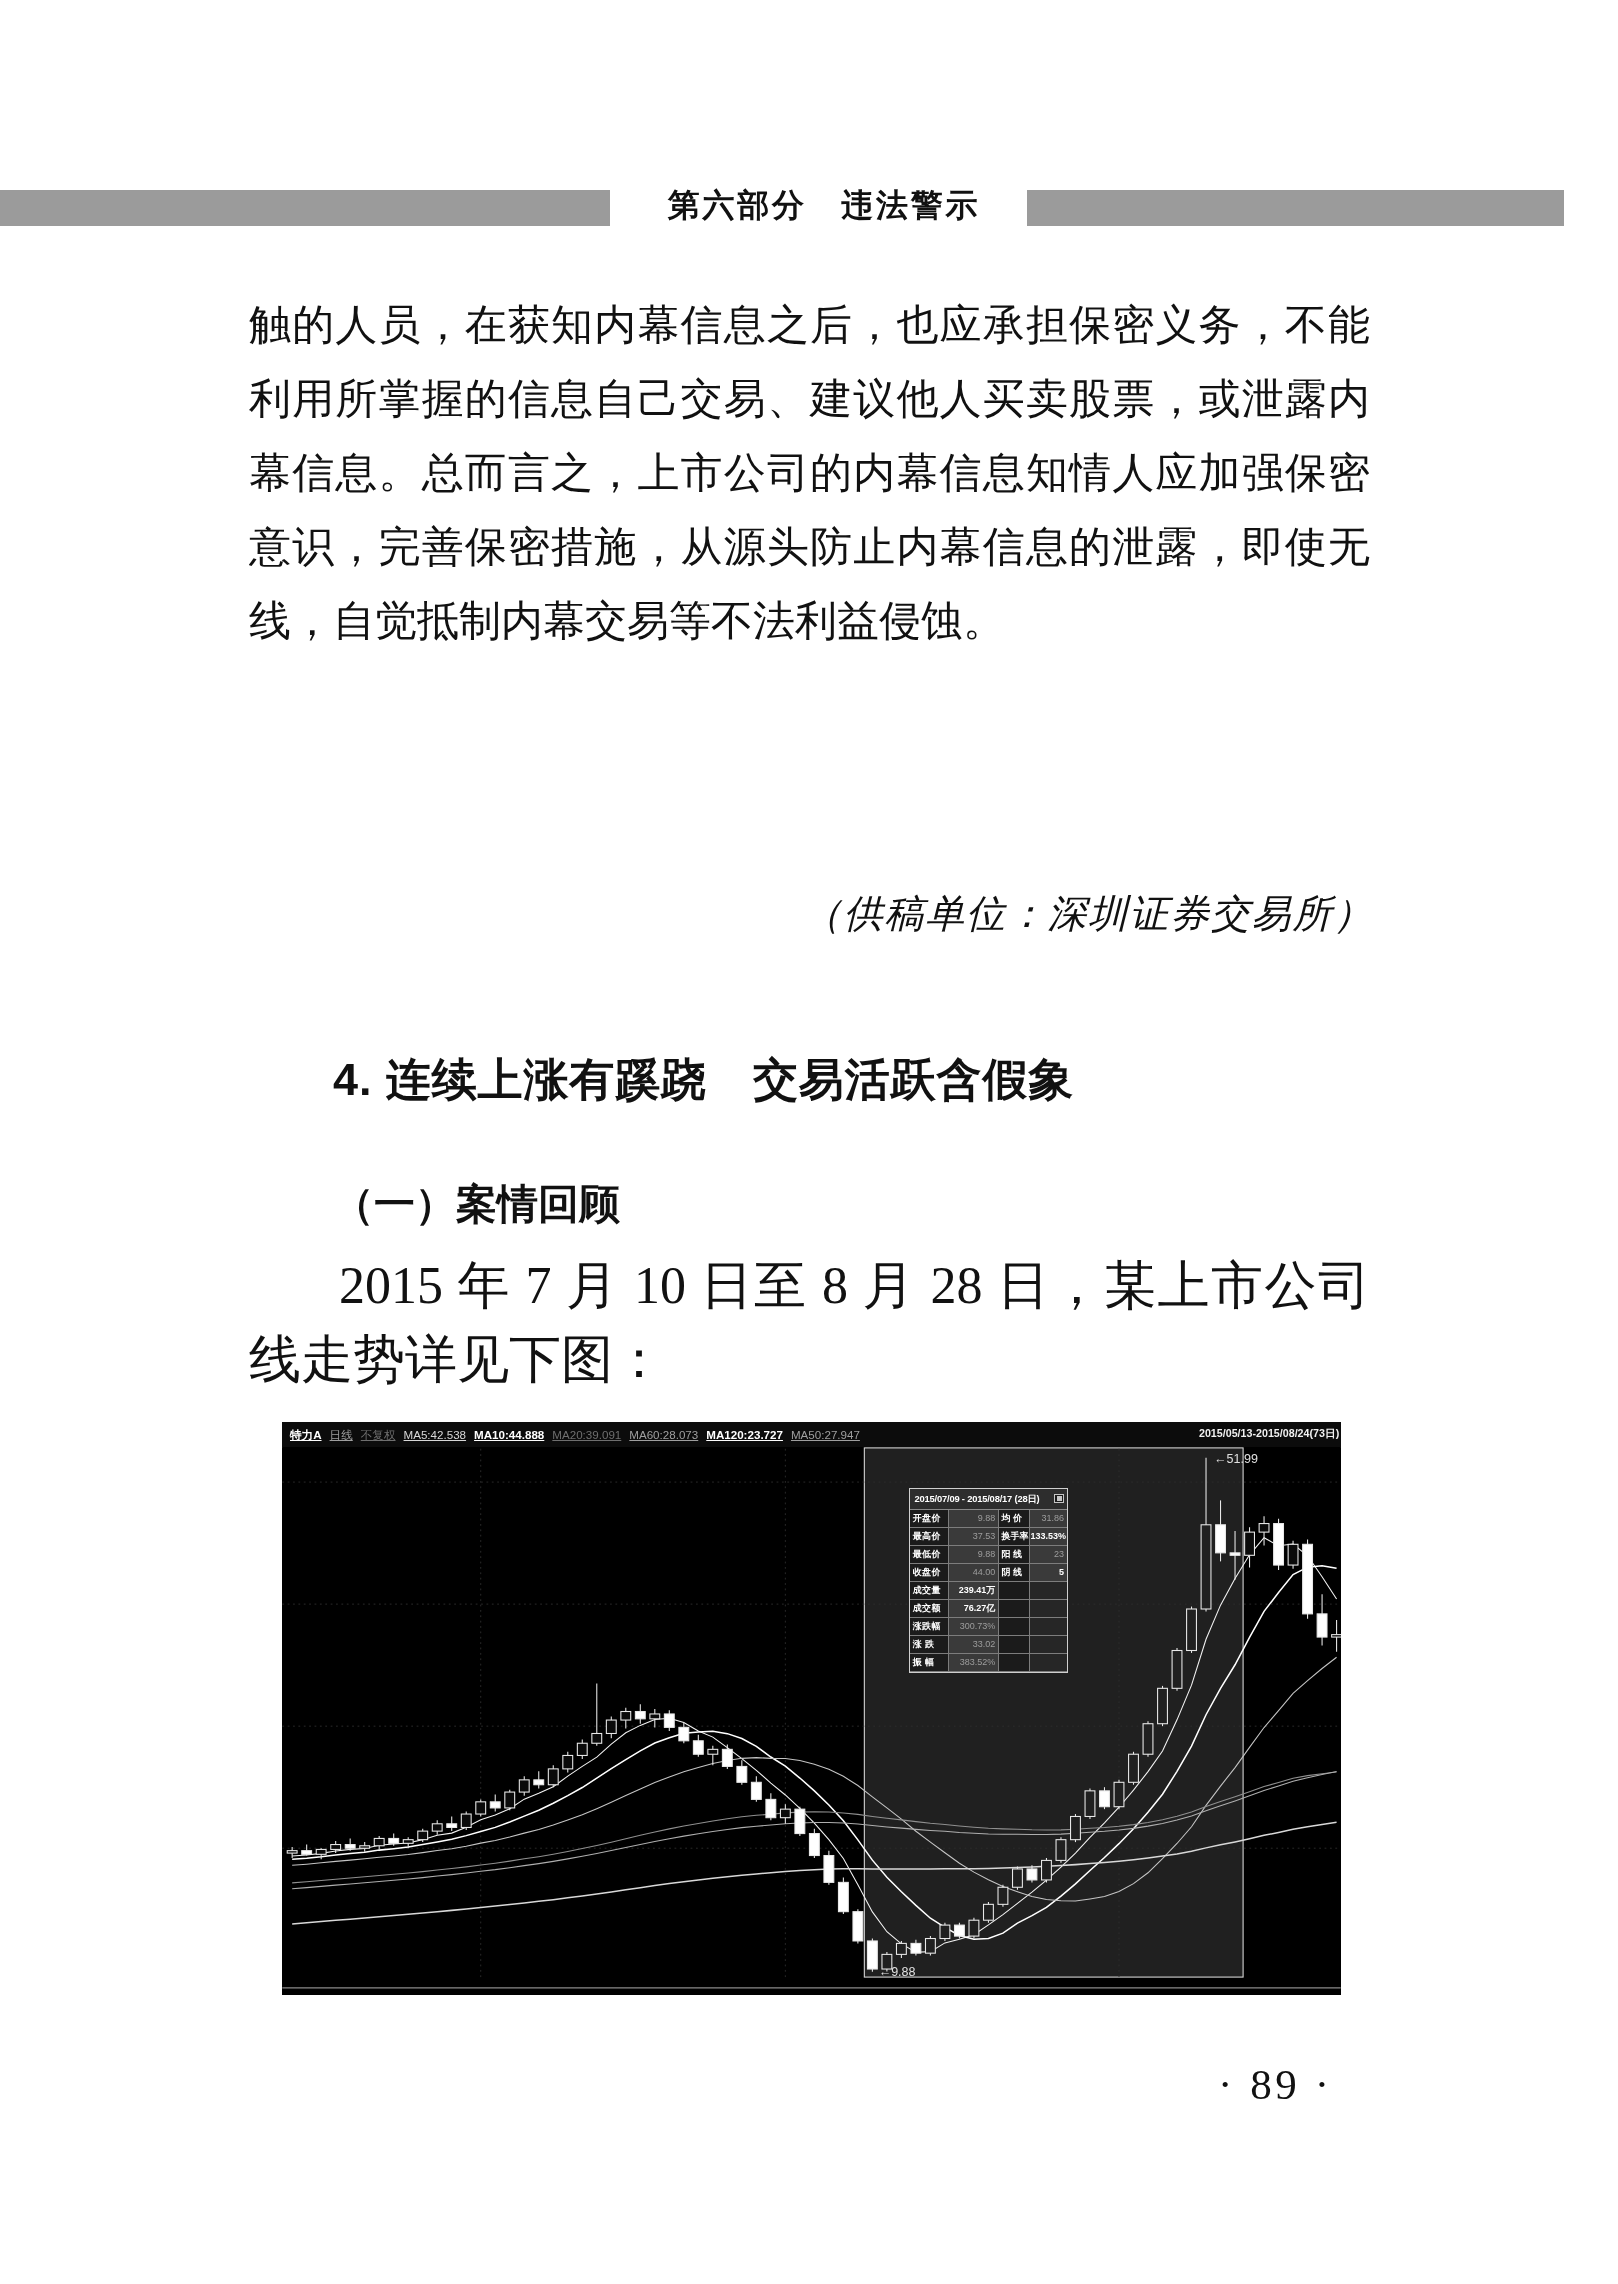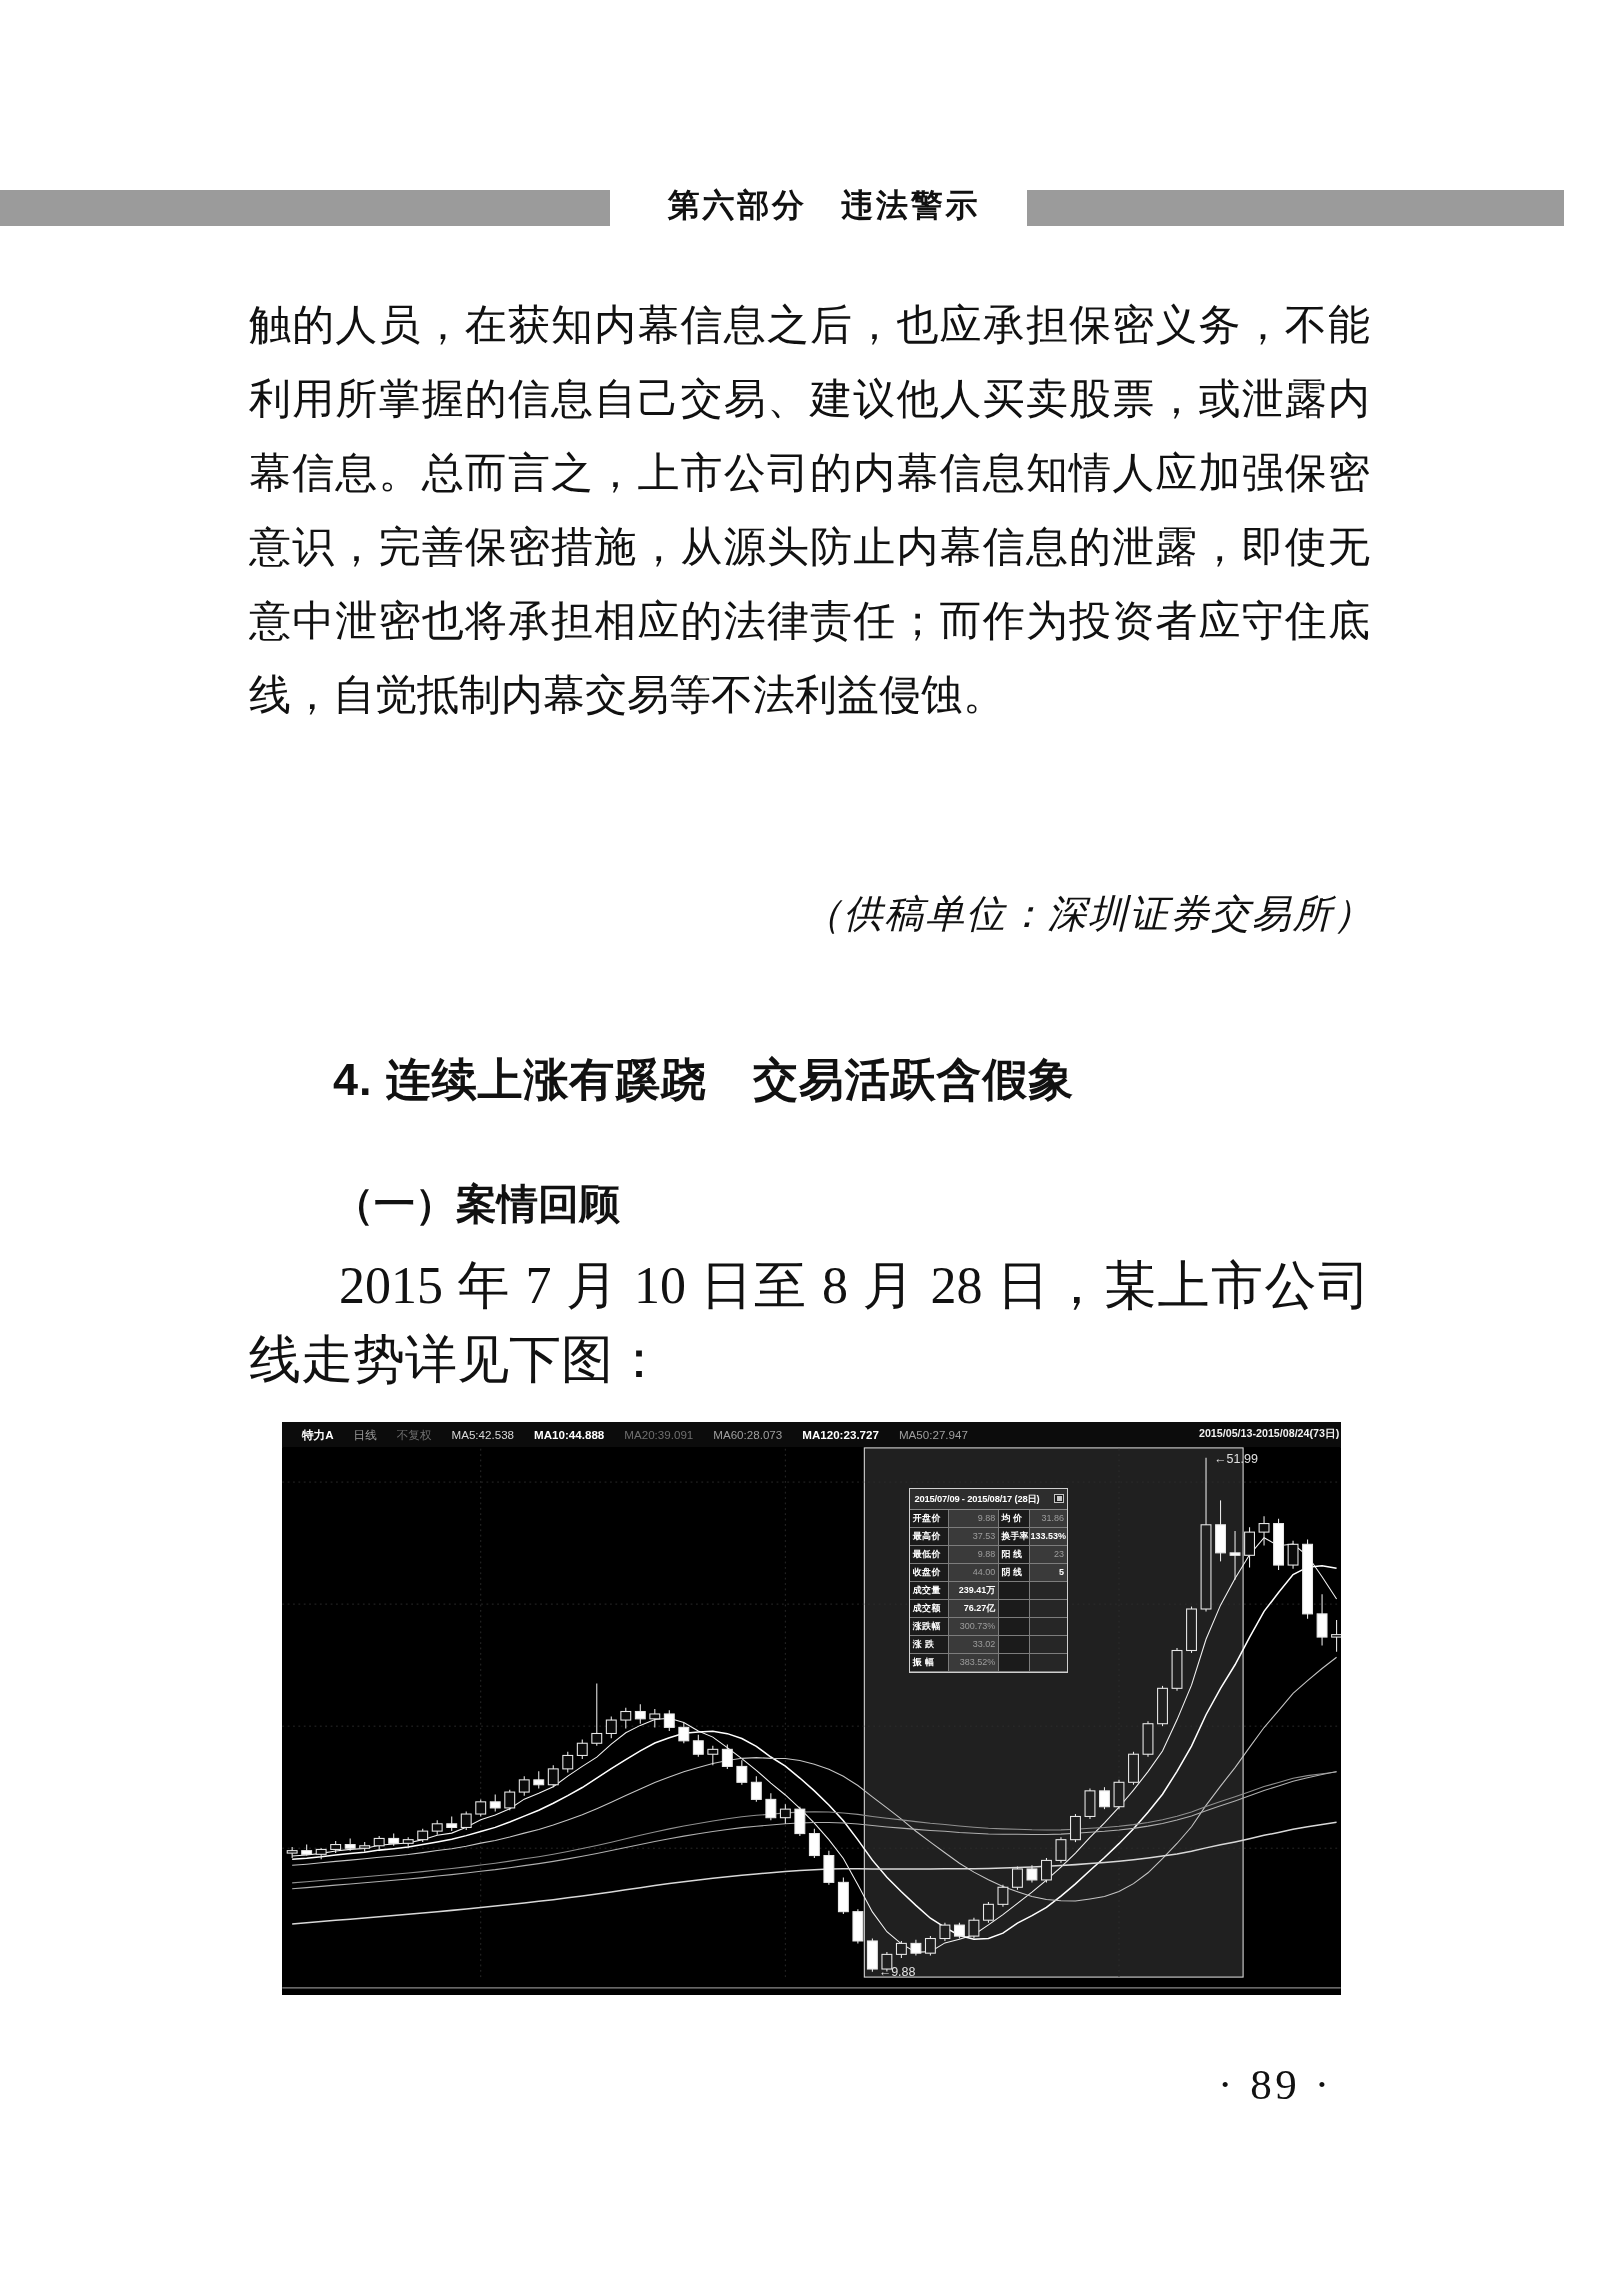--- a/index.html
+++ b/index.html
@@ -29,21 +29,21 @@
   #case-para{left:249px;top:1249px;width:1121px;font-size:52px;line-height:73px;}
   #case-line-1{padding-left:90px;}
 
   #page-number{left:1218px;top:2060px;font-size:43px;letter-spacing:3.6px;}
 
   
   #kchart{left:282px;top:1422px;width:1059px;height:573px;background:#000;}
   #ktoolbar{position:absolute;left:0;top:0;width:1059px;height:25px;background:#0c0c0c;
             border-bottom:0.9px solid #2a2a2a;white-space:nowrap;overflow:hidden;
             font-family:"Liberation Sans","DejaVu Sans",sans-serif;font-size:11.6px;line-height:25px;}
-  #ktoolbar .seg{display:inline-block;margin-left:20px;}
+  #ktoolbar .seg{display:inline-block;margin-left:8px;text-decoration:underline;}
   .tb-b{color:#ffffff;font-weight:bold;}
   .tb-n{color:#d8d8d8;}
   .tb-m{color:#9f9f9f;}
   .tb-d{color:#6f6f6f;}
   #kdate{position:absolute;right:1.8px;top:0;color:#f0f0f0;font-weight:bold;font-size:10.7px;line-height:23px;margin-left:20px;}
   #kplot{position:absolute;left:0;top:25px;}
 
   
   #info-panel{position:absolute;left:627px;top:66px;width:159px;background:#161616;
               border:1.8px solid #cfcfcf;box-sizing:border-box;
@@ -70,21 +70,20 @@
 
   <div id="hdr-bar-left" class="hdr-bar"></div>
   <div id="hdr-bar-right" class="hdr-bar"></div>
   <div id="hdr-title" class="abs">第六部分　违法警示</div>
 
   <div id="body-para" class="abs">
     <div class="jline">触的人员，在获知内幕信息之后，也应承担保密义务，不能</div>
     <div class="jline">利用所掌握的信息自己交易、建议他人买卖股票，或泄露内</div>
     <div class="jline">幕信息。总而言之，上市公司的内幕信息知情人应加强保密</div>
     <div class="jline">意识，完善保密措施，从源头防止内幕信息的泄露，即使无</div>
-    <div class="jline">意中泄密也将承担相应的法律责任；而作为投资者应守住底</div>
     <div class="jline short">线，自觉抵制内幕交易等不法利益侵蚀。</div>
   </div>
 
   <div id="attribution" class="abs">（供稿单位：深圳证券交易所）</div>
 
   <div id="section-heading" class="abs hei">4. 连续上涨有蹊跷　交易活跃含假象</div>
   <div id="subsection-heading" class="abs hei">（一）案情回顾</div>
 
   <div id="case-para" class="abs">
     <div id="case-line-1" class="jline">2015 年 7 月 10 日至 8 月 28 日，某上市公司股票的 K</div>

